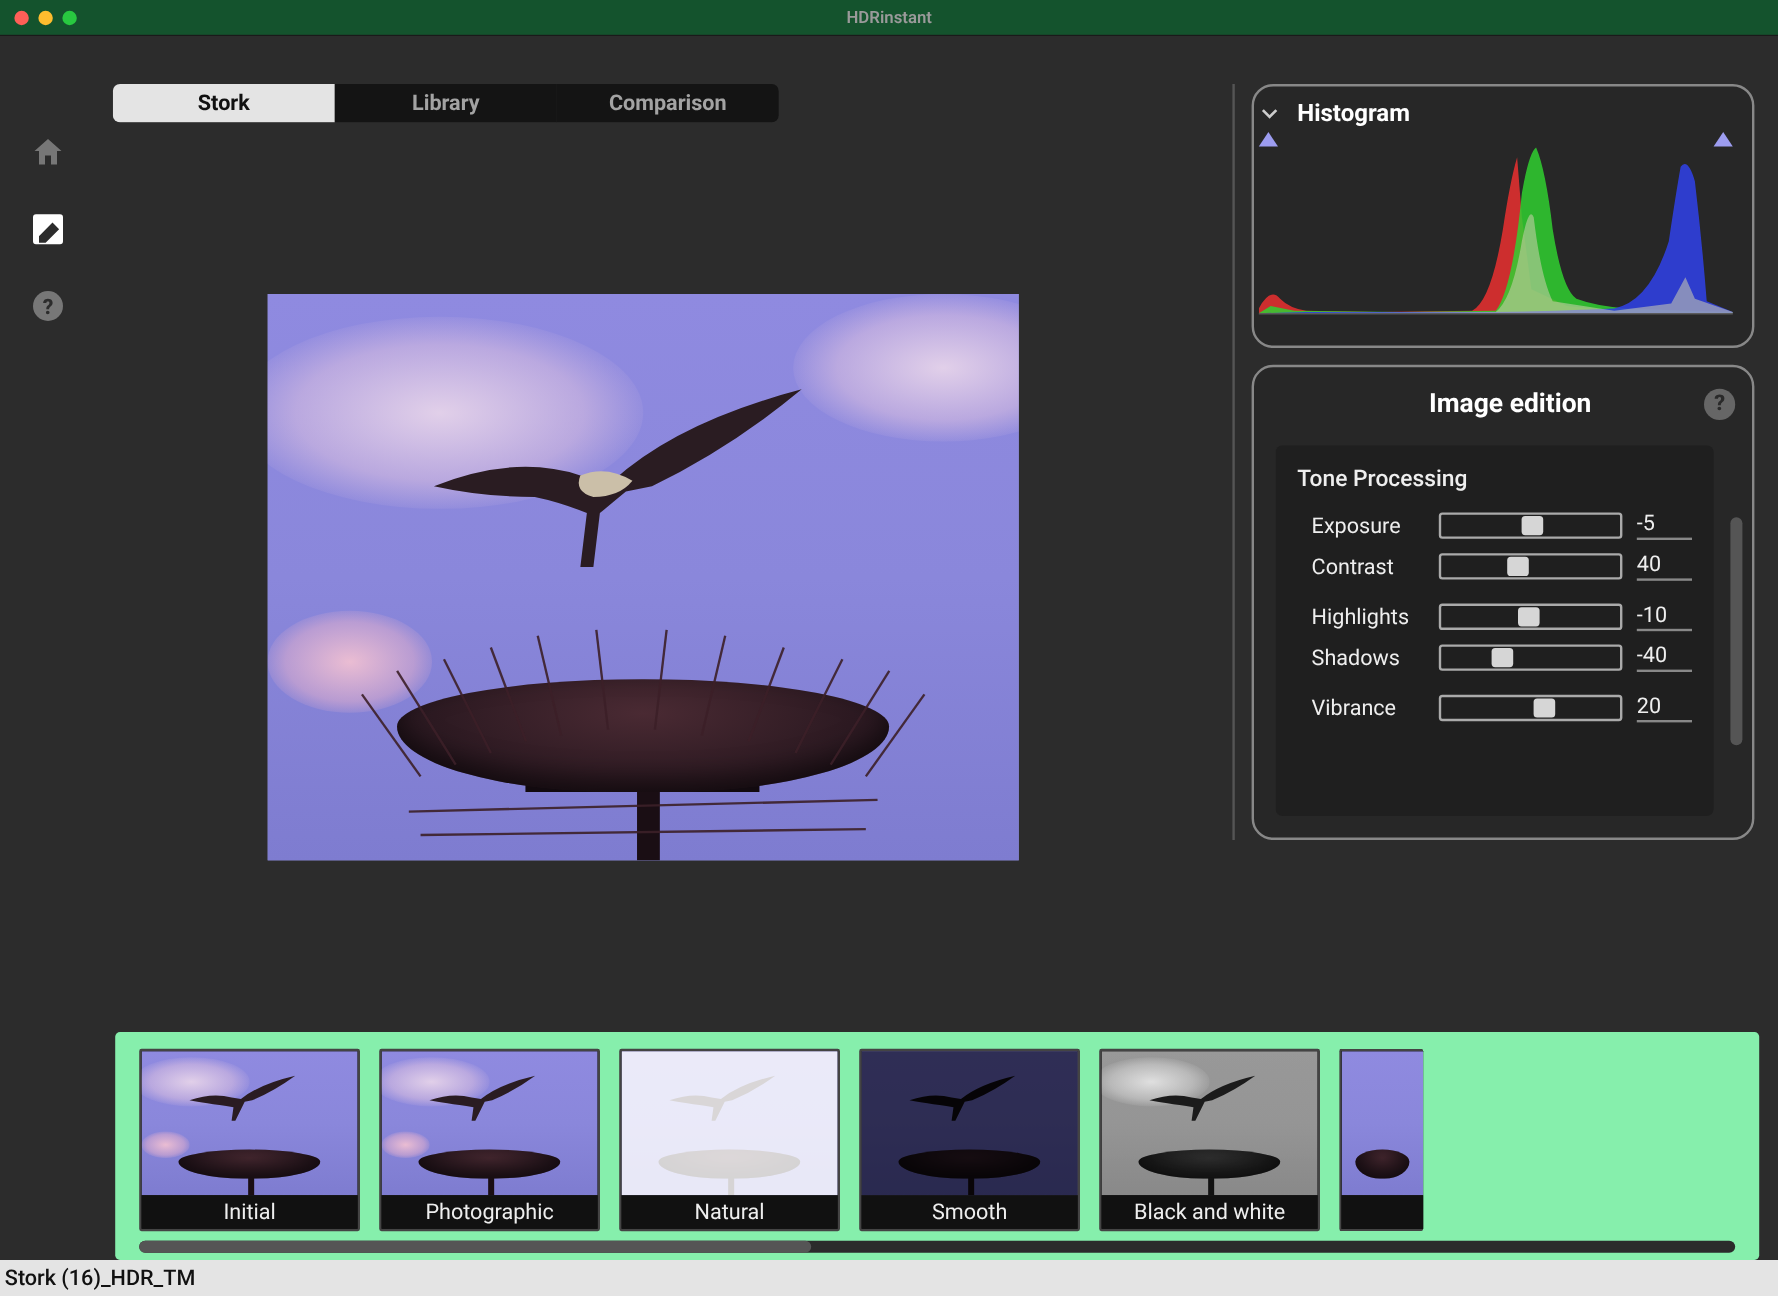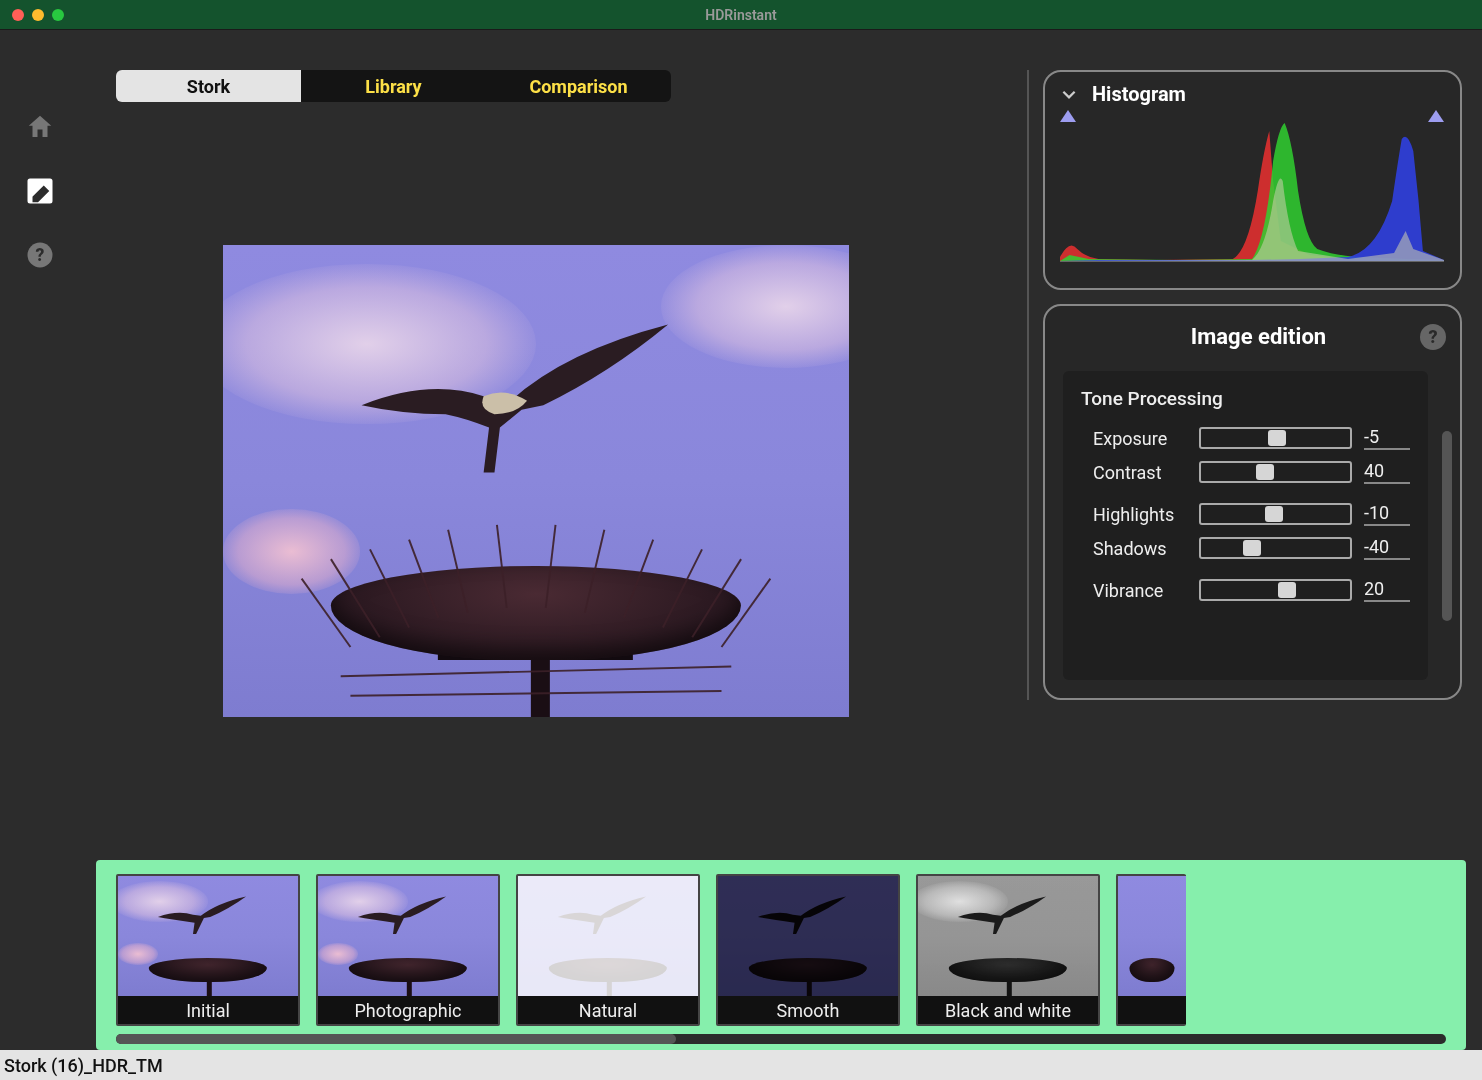--- a/index.html
+++ b/index.html
@@ -16,31 +16,31 @@
 
 
 .app-body { display: flex; height: 1020px; }
 .left-rail { width: 80px; padding-top: 80px; display: flex; flex-direction: column; align-items: center; gap: 30px; }
 .left-rail .rail-icon { width: 34px; height: 34px; display: flex; align-items: center; justify-content: center; color: #777; }
 .left-rail .rail-icon.active { color: #fff; }
 .left-rail svg { width: 30px; height: 30px; }
 
 .content-row { display: flex; flex: 1; padding-top: 40px; gap: 16px; }
 .center-col { flex: 1; display: flex; flex-direction: column; }
-.tabs { display: flex; border-radius: 6px; overflow: hidden; width: 555px; margin-left: 36px; }
-.tab { flex: 1; height: 32px; display: flex; align-items: center; justify-content: center; font-weight: 700; font-size: 18px; background: #141414; color: #fde047; cursor: pointer; }
+.tabs { display: flex; border-radius: 6px; overflow: hidden; width: 555px; margin-left: 14px; }
+.tab { flex: 1; height: 32px; display: flex; align-items: center; justify-content: center; font-weight: 700; font-size: 18px; background: #141414; color: #a3a3a3; cursor: pointer; }
 .tab.active { background: #e4e4e4; color: #111; }
 
 .preview-wrap { flex: 1; display: flex; align-items: center; justify-content: center; padding: 30px 40px 30px 20px; }
 .preview { width: 626px; height: 472px; background: #8b8bd3; position: relative; overflow: hidden; }
 
 
 .right-panel-wrap { width: 455px; padding-right: 20px; display: flex; flex-direction: column; gap: 14px; border-left: 2px solid #555; padding-left: 14px; height: 630px; }
 .panel { border: 2px solid #888; border-radius: 18px; background: #272727; }
-.histogram-panel { height: 220px; padding: 10px 16px 12px 15px; }
+.histogram-panel { height: 220px; padding: 10px 16px 12px 4px; }
 .histogram-header { display: flex; align-items: center; gap: 14px; margin-bottom: 6px; }
 .chev { width: 18px; height: 18px; display: flex; align-items: center; justify-content: center; color: #ccc; }
 .histogram-title { font-weight: 700; font-size: 20px; color: #fff; }
 .histogram-body { position: relative; height: 150px; border-bottom: 1px solid #666; }
 .tri { width: 0; height: 0; border-left: 8px solid transparent; border-right: 8px solid transparent; border-bottom: 12px solid #9d9df0; position: absolute; top: -2px; }
 .tri.left { left: 0; }
 .tri.right { right: 0; }
 .histo-svg { position: absolute; bottom: 0; left: 0; width: 100%; height: 140px; }
 
 .edit-panel { flex: 1; padding: 18px 6px 18px 18px; display: flex; flex-direction: column; min-height: 0; }

